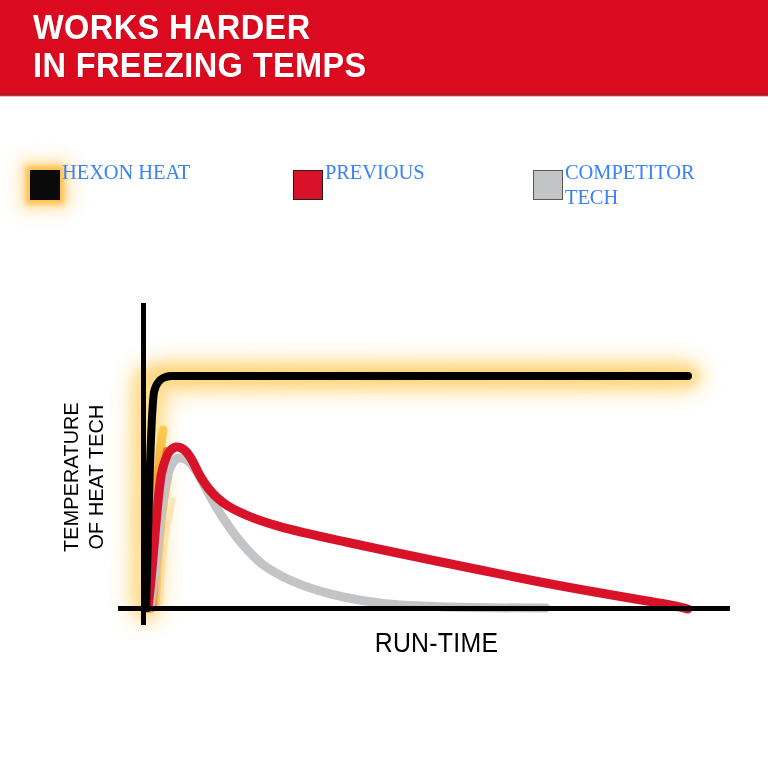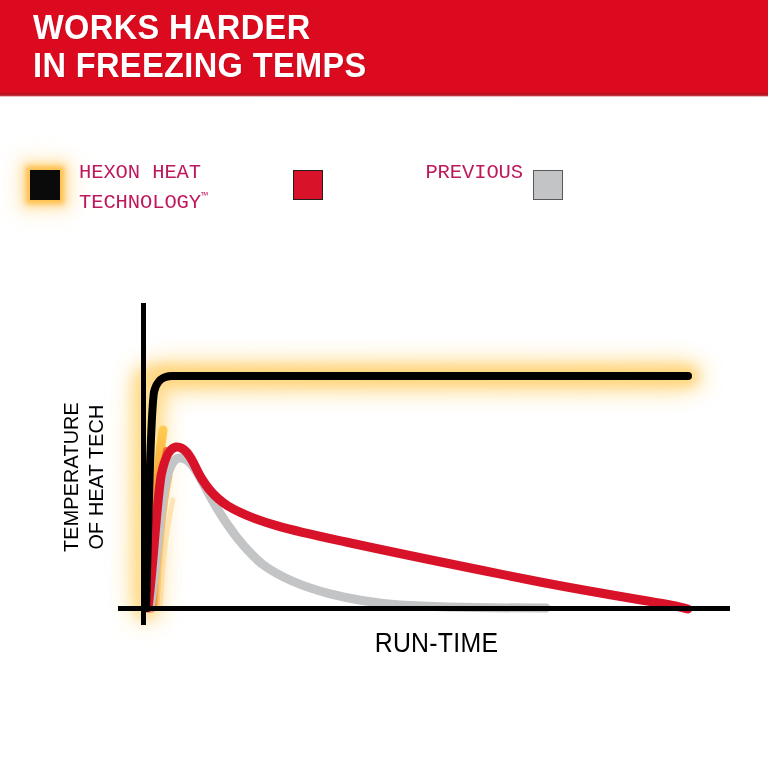--- a/index.html
+++ b/index.html
@@ -58,21 +58,21 @@
     width: 768px;
     height: 110px;
   }
   .legend-item {
     position: absolute;
     top: 0;
     display: flex;
     align-items: flex-start;
   }
   .legend-item-hexon { left: 30px; width: 260px; }
-  .legend-item-previous { left: 293px; width: 230px; justify-content: space-between; }
+  .legend-item-previous { left: 293px; width: 230px; }
   .legend-item-competitor { left: 533px; width: 225px; }
 
   .swatch {
     width: 30px;
     height: 30px;
     flex: 0 0 30px;
     margin-top: 10px;
     box-sizing: border-box;
   }
   .swatch-black {
@@ -86,23 +86,23 @@
   .swatch-red {
     background: #D81228;
     border: 1.5px solid #231f20;
   }
   .swatch-gray {
     background: #C3C4C6;
     border: 1.5px solid #58585a;
   }
 
   .legend-label {
-    margin-left: 19px;
-    color: #be185d;
-    font-family: Liberation Mono, monospace;
+    margin-left: 2px;
+    color: #3b82f6;
+    font-family: Liberation Serif, serif;
     font-weight: normal;
     font-size: 20.5px;
     line-height: 25px;
     letter-spacing: -0.1px;
   }
   .legend-label span.line { display: block; white-space: nowrap; }
   .tm {
     font-size: 11px;
     vertical-align: super;
     letter-spacing: 0;
@@ -166,33 +166,36 @@
   <span class="header-title-line">WORKS HARDER</span>
   <span class="header-title-line">IN FREEZING TEMPS</span>
 </div>
 
 <div class="legend">
 
   <div class="legend-item legend-item-hexon">
     <div class="swatch swatch-black"></div>
     <div class="legend-label">
       <span class="line">HEXON HEAT</span>
-      <span class="line"><span>TECHNOLOGY</span><span class="tm">™</span></span>
     </div>
   </div>
 
   <div class="legend-item legend-item-previous">
     <div class="swatch swatch-red"></div>
     <div class="legend-label">
       <span class="line">PREVIOUS</span>
     </div>
   </div>
 
   <div class="legend-item legend-item-competitor">
     <div class="swatch swatch-gray"></div>
+    <div class="legend-label">
+      <span class="line">COMPETITOR</span>
+      <span class="line">TECH</span>
+    </div>
   </div>
 
 </div>
 
 <div class="chart-area">
 
   <svg class="chart-svg" width="768" height="400" viewBox="0 0 768 400">
     <defs>
       <filter id="heatGlow" x="-35%" y="-120%" width="170%" height="340%">
         <feGaussianBlur in="SourceGraphic" stdDeviation="7" result="b1"></feGaussianBlur>

